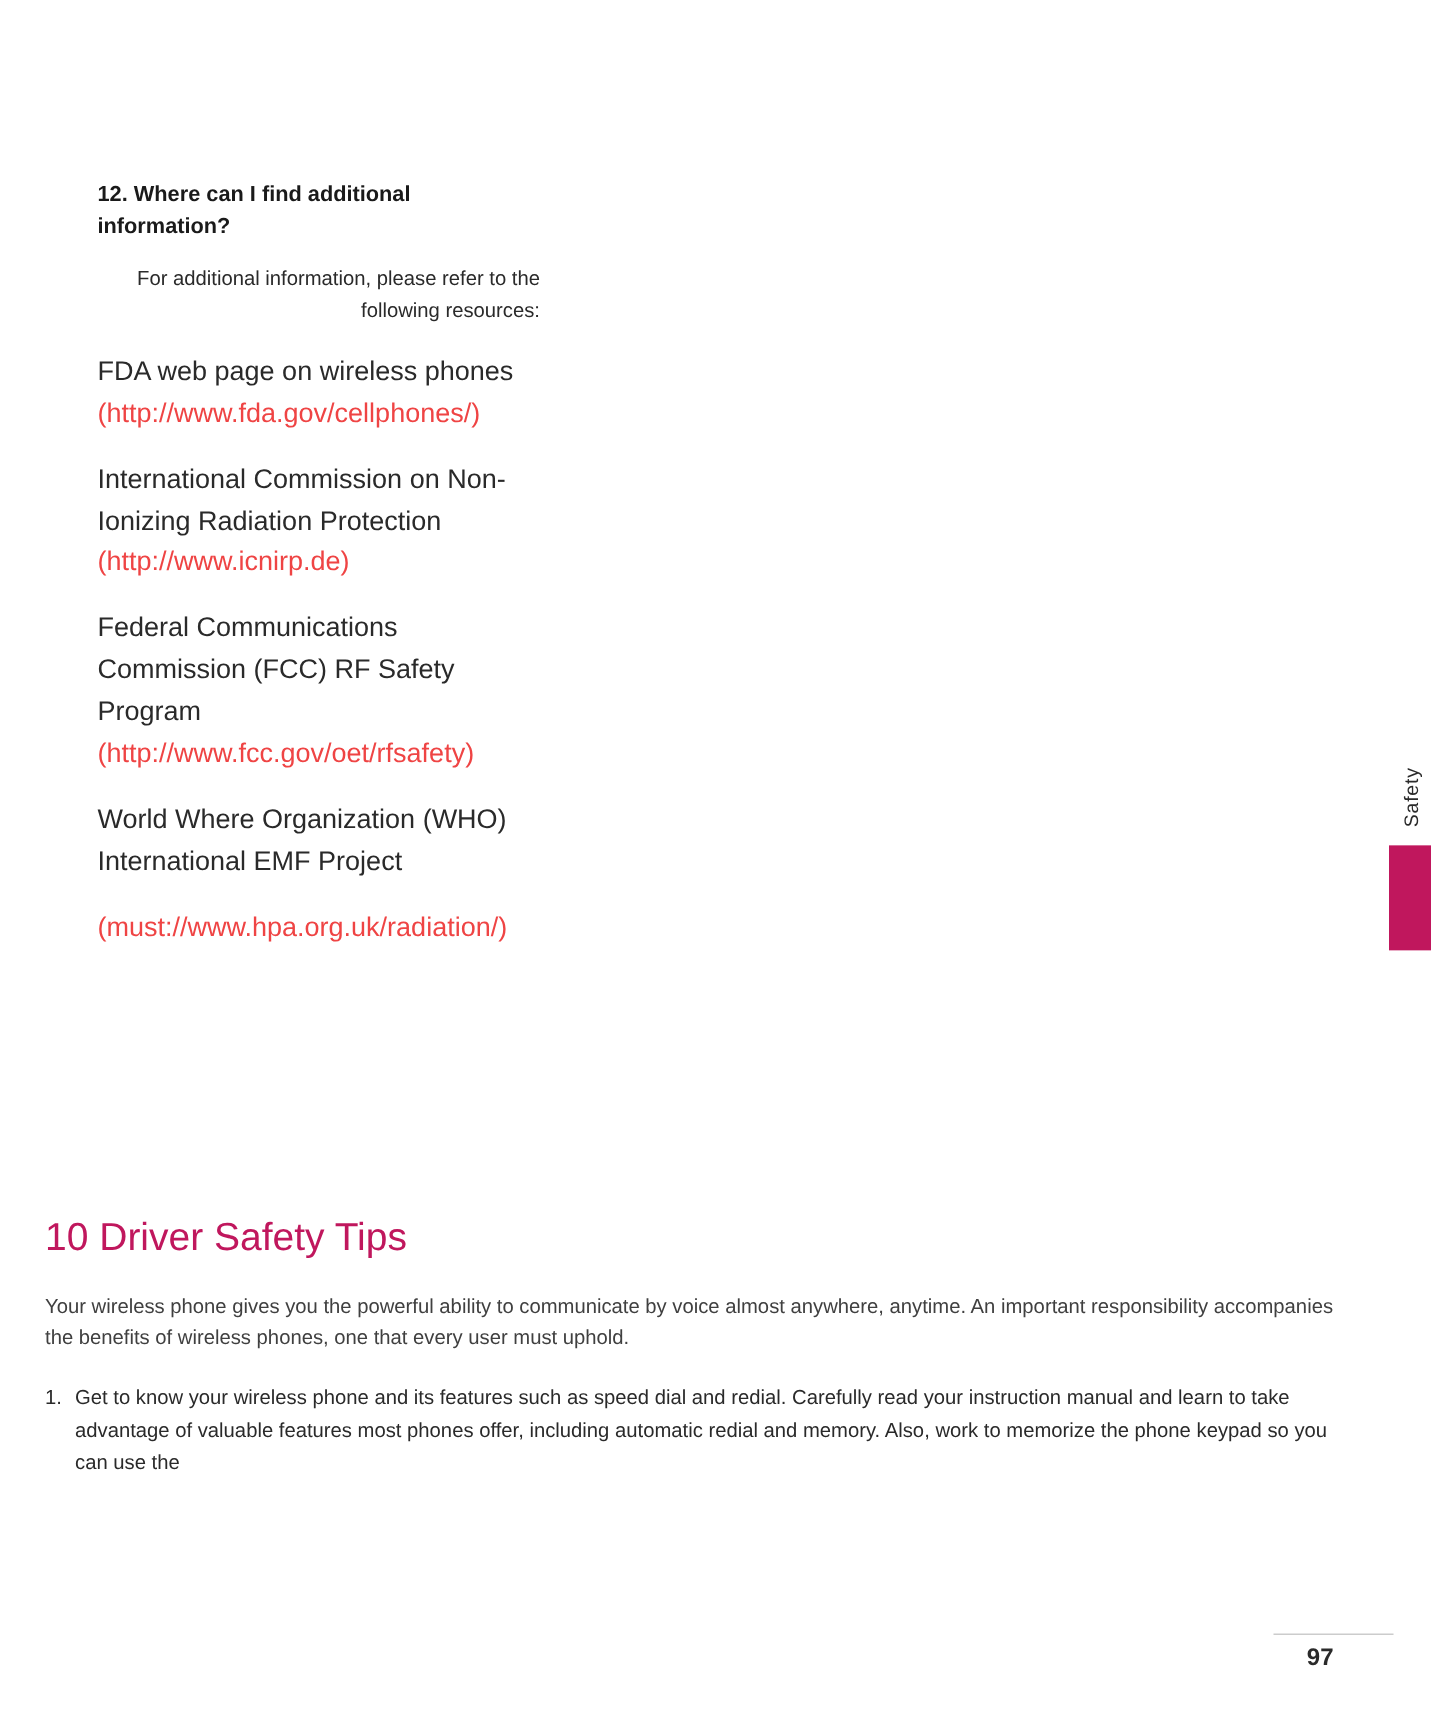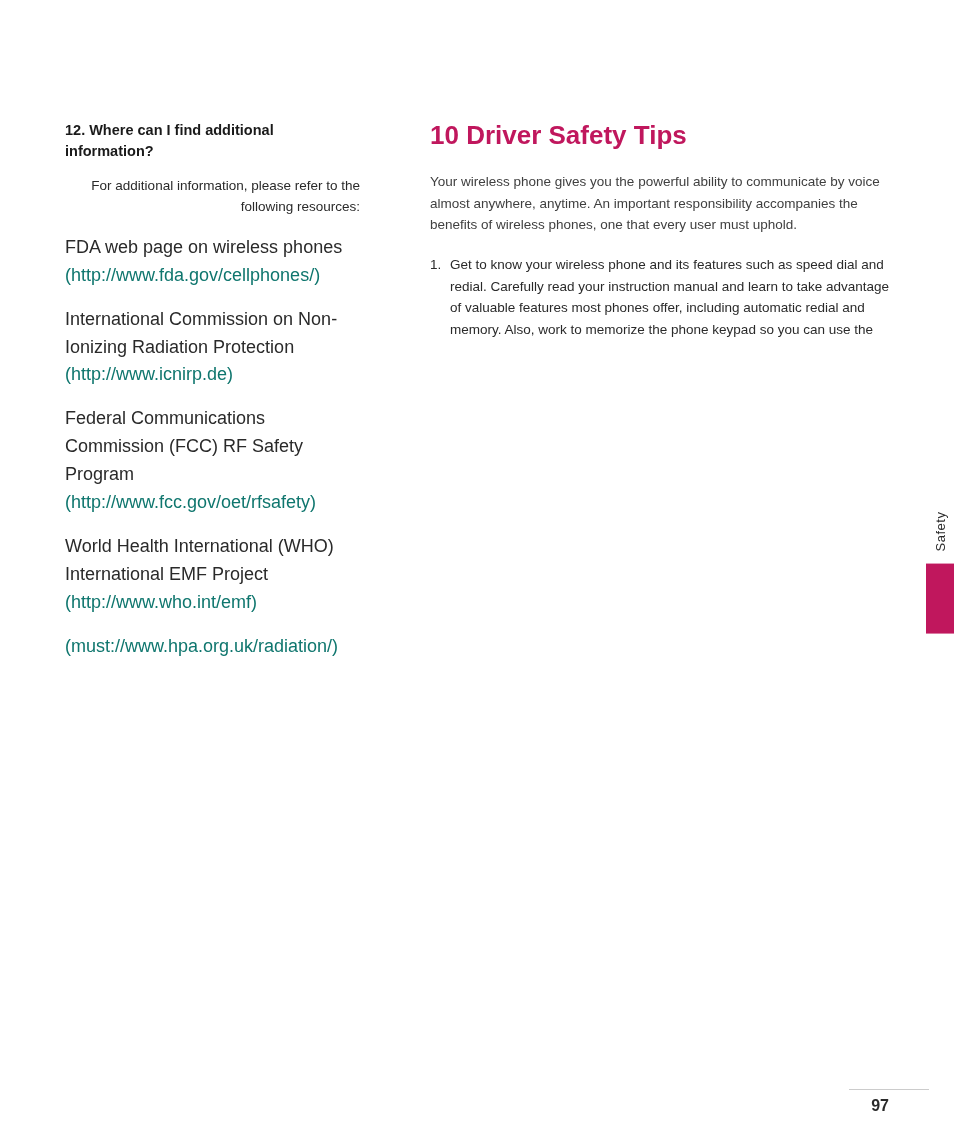--- a/index.html
+++ b/index.html
@@ -15,20 +15,21 @@
       font-family: 'Arial', sans-serif;
       position: relative;
       overflow: hidden;
     }
 
     .page-container {
       width: 100%;
       height: 100%;
       display: flex;
       position: relative;
+      flex-direction: column;
     }
 
     .left-column {
       width: 400px;
       padding: 120px 40px 40px 65px;
       flex-shrink: 0;
     }
 
     .right-column {
       flex: 1;
@@ -57,26 +58,26 @@
       line-height: 1.55;
       margin-bottom: 16px;
     }
 
     .resource-item .resource-name {
       display: block;
     }
 
     .resource-item .resource-url {
       display: block;
-      color: #0f766e;
+      color: #ef4444;
     }
 
     .driver-safety-title {
       font-size: 26px;
-      font-weight: bold;
+      font-weight: normal;
       color: #c0175d;
       line-height: 1.2;
       margin-bottom: 20px;
     }
 
     .body-text {
       font-size: 13.5px;
       color: #404040;
       line-height: 1.6;
       margin-bottom: 18px;
@@ -160,22 +161,21 @@
       <span class="resource-name">International Commission on Non-Ionizing Radiation Protection</span>
       <span class="resource-url">(http://www.icnirp.de)</span>
     </div>
 
     <div class="resource-item">
       <span class="resource-name">Federal Communications Commission (FCC) RF Safety Program</span>
       <span class="resource-url">(http://www.fcc.gov/oet/rfsafety)</span>
     </div>
 
     <div class="resource-item">
-      <span class="resource-name">World Health International (WHO) International EMF Project</span>
-      <span class="resource-url">(http://www.who.int/emf)</span>
+      <span class="resource-name">World Where Organization (WHO) International EMF Project</span>
     </div>
 
     <div class="resource-item">
       <span class="resource-url">(must://www.hpa.org.uk/radiation/)</span>
     </div>
   </div>
 
   <div class="right-column">
     <h1 class="driver-safety-title">10 Driver Safety Tips</h1>
 

